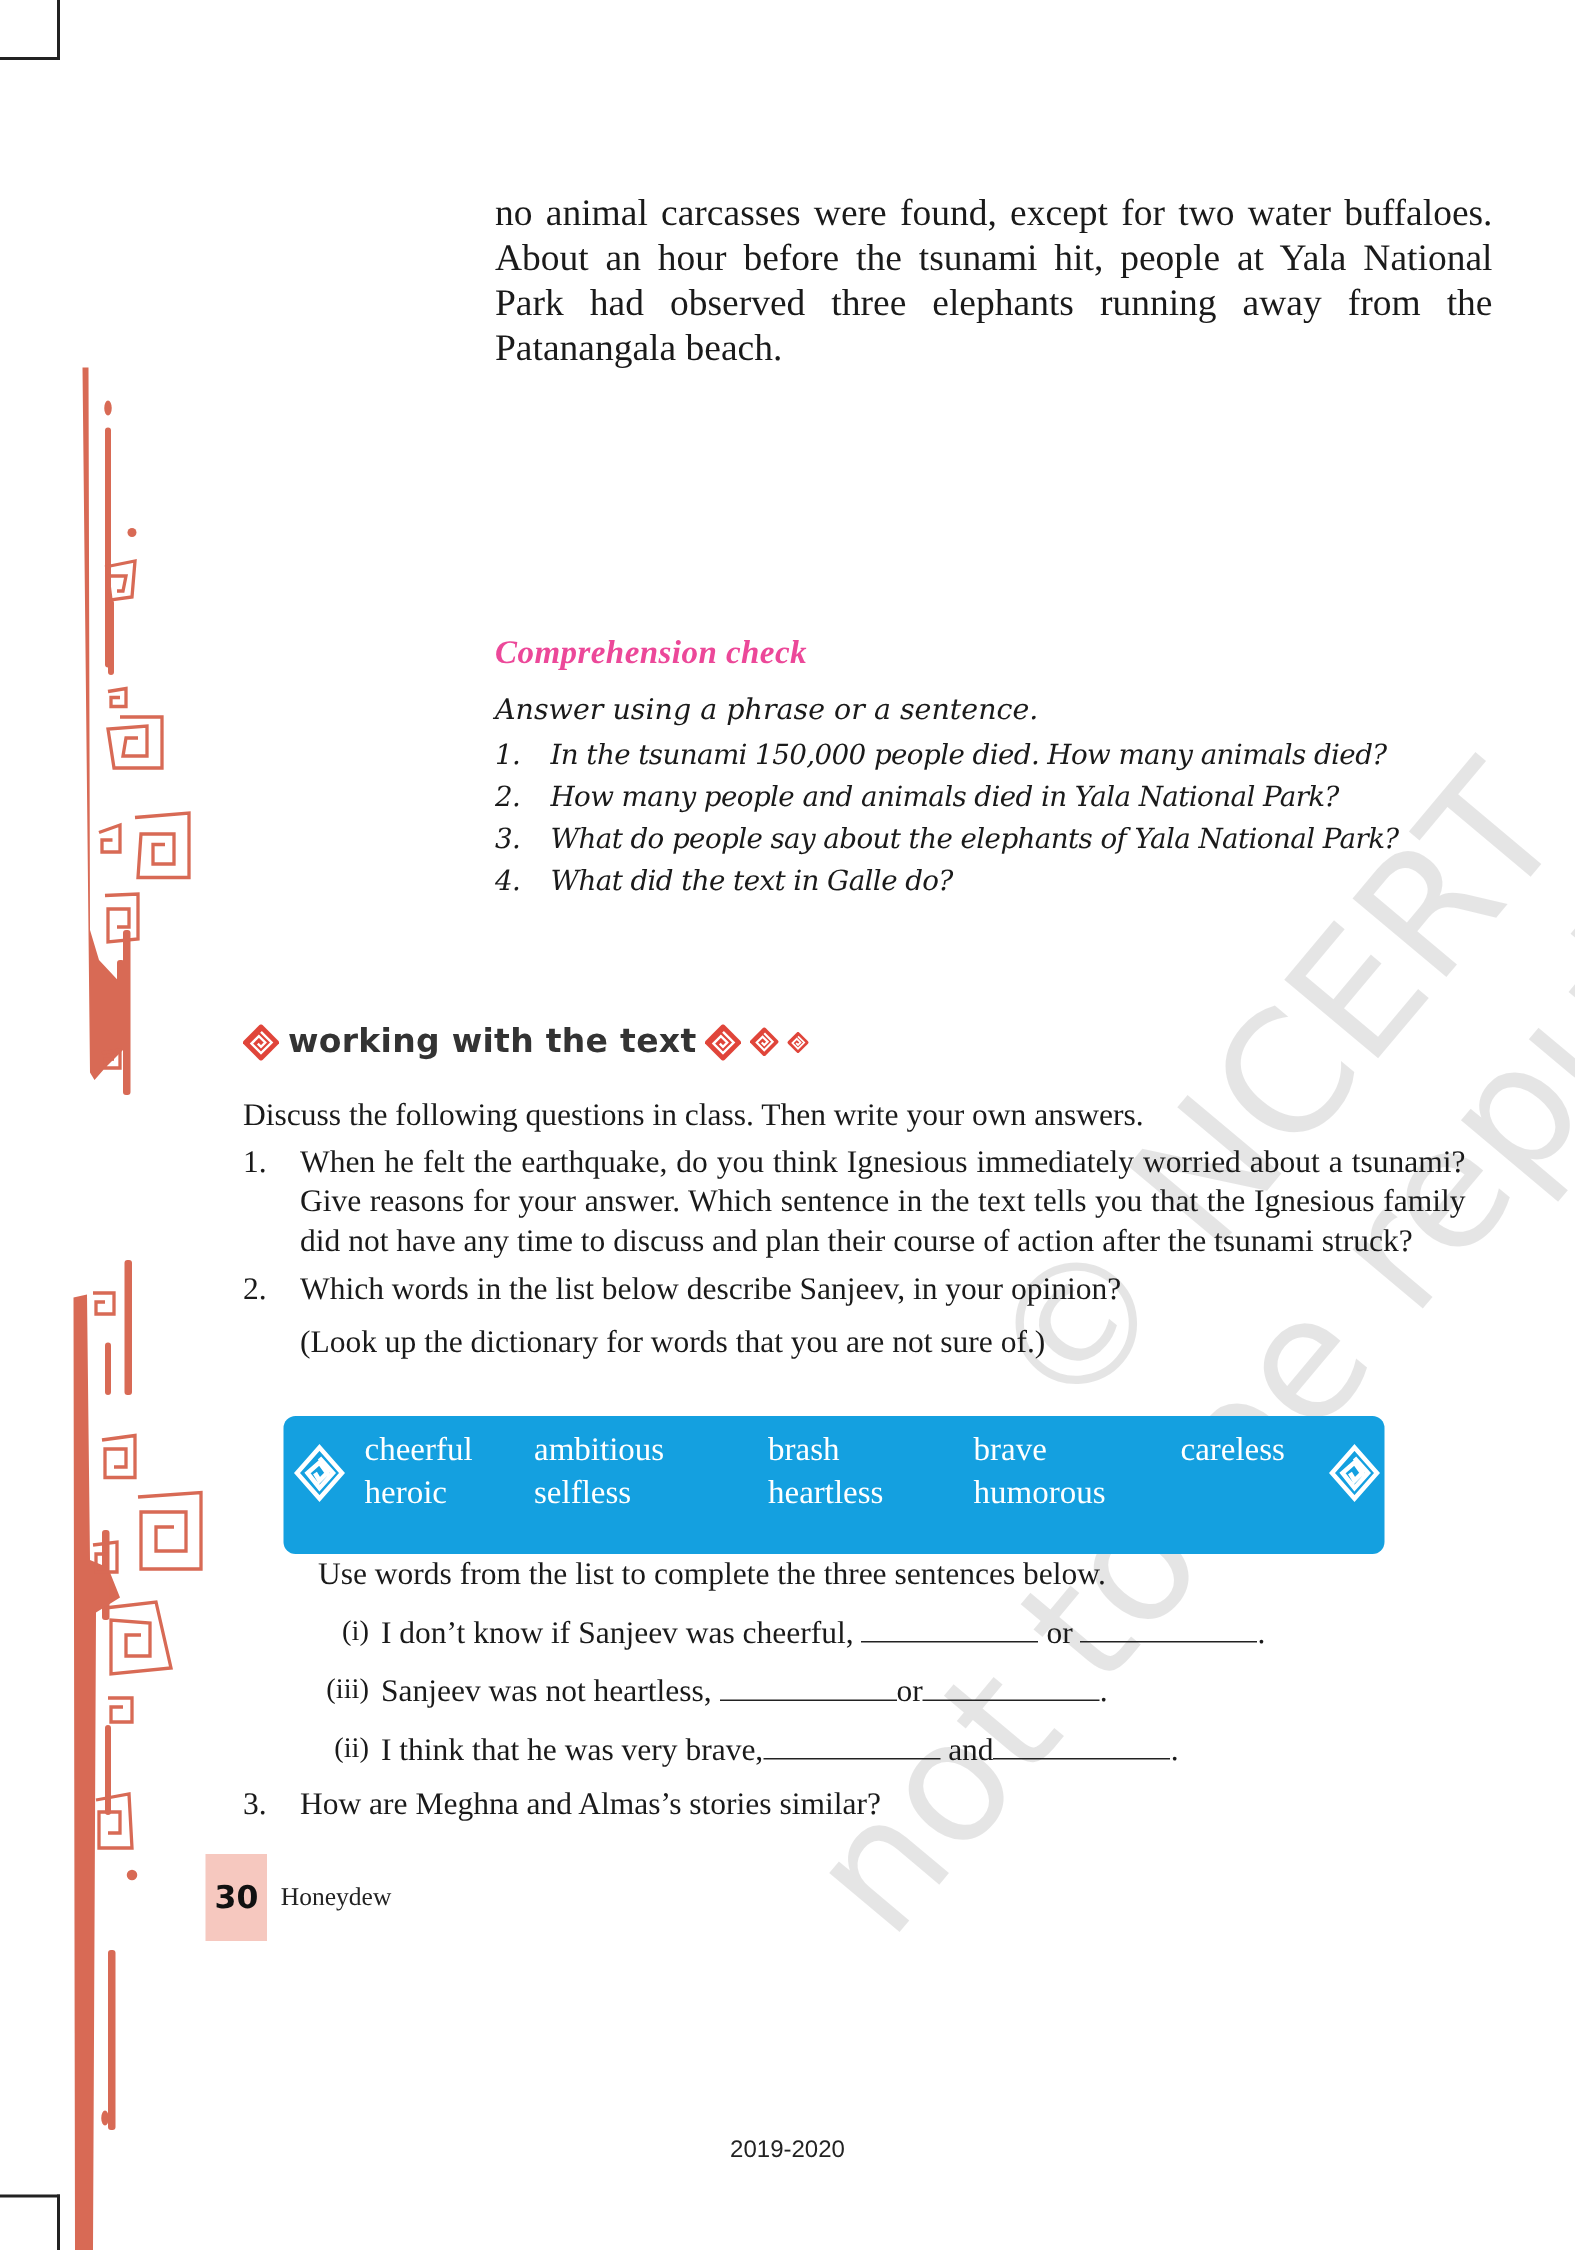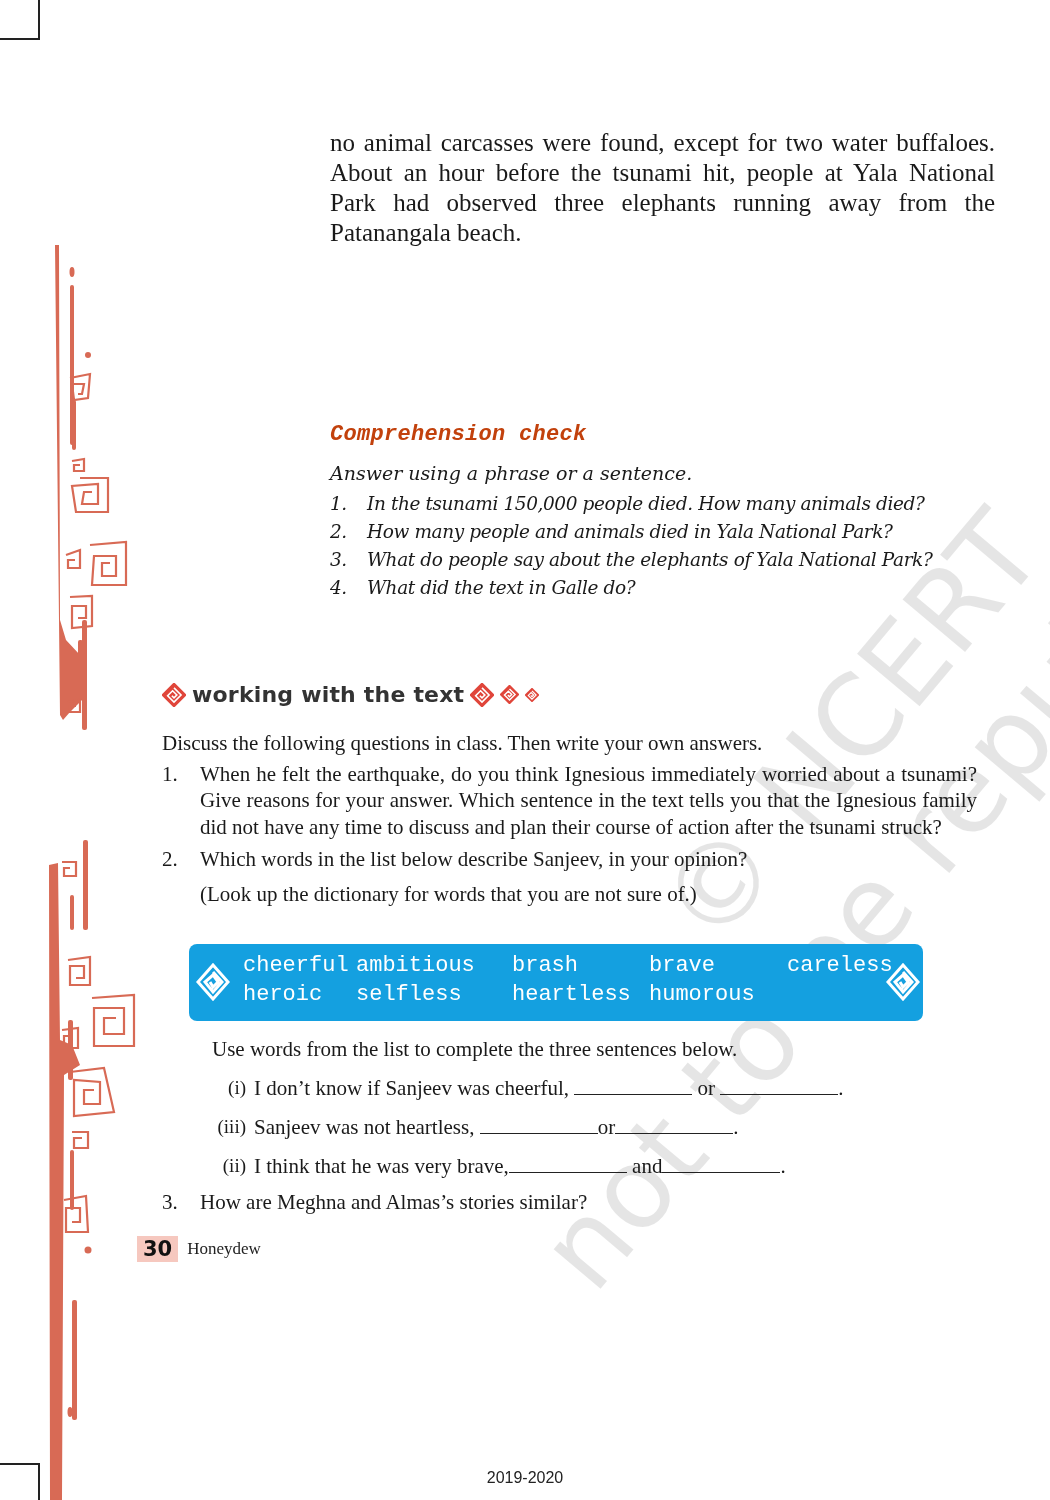--- a/index.html
+++ b/index.html
@@ -10,56 +10,56 @@
     .crop-bl { left: 0; top: 1463px; width: 38px; height: 37px; border-right-width: 2px; border-top-width: 2px; }
 
     .border-deco { position: absolute; left: 0; top: 0; width: 140px; height: 1500px; pointer-events: none; }
 
     .watermark { position: absolute; left: 300px; top: 640px; transform: rotate(-50deg); transform-origin: center; color: rgba(0,0,0,0.10); font-family: "DejaVu Sans", sans-serif; font-size: 112px; line-height: 130px; white-space: nowrap; pointer-events: none; text-align: center; }
 
     .body-text { position: absolute; left: 330px; top: 128px; width: 665px; font-family: "Liberation Serif", serif; font-size: 25px; line-height: 30px; text-align: justify; }
     .body-text p { margin: 0; }
     .body-text p.indent { text-indent: 36px; }
 
-    .comp-title { position: absolute; left: 330px; top: 422px; font-family: Liberation Mono, monospace; font-style: italic; font-weight: bold; font-size: 22px; color: #c2410c; letter-spacing: 0.3px; }
+    .comp-title { position: absolute; left: 330px; top: 422px; font-family: Liberation Serif, serif; font-style: italic; font-weight: bold; font-size: 22px; color: #ec4899; letter-spacing: 0.3px; }
     .comp-instr { position: absolute; left: 330px; top: 462px; font-family: "DejaVu Serif", serif; font-style: italic; font-size: 19px; }
     .comp-list { position: absolute; left: 330px; top: 490px; width: 670px; margin: 0; padding: 0; list-style: none; font-family: "DejaVu Serif", serif; font-style: italic; font-size: 18.5px; line-height: 28px; letter-spacing: -0.4px; }
     .comp-list li { display: flex; white-space: nowrap; }
     .comp-list .num { width: 37px; flex-shrink: 0; }
 
     .wwt-heading { position: absolute; left: 162px; top: 682px; display: flex; align-items: center; gap: 6px; }
     .wwt-heading .label { font-family: "DejaVu Sans", sans-serif; font-weight: bold; font-size: 22px; color: #333; letter-spacing: 0.2px; }
     .spiral { display: inline-block; }
 
     .section { position: absolute; left: 162px; top: 730px; width: 815px; font-family: "Liberation Serif", serif; font-size: 21px; line-height: 26.5px; }
     .section .intro { margin: 0 0 4px 0; }
     .q { display: flex; }
     .q .qn { width: 38px; flex-shrink: 0; }
     .q .qt { flex: 1; text-align: justify; }
     .q2 { margin-top: 6px; }
     .note { margin: 8px 0 0 38px; }
 
-    .wordbox { position: absolute; left: 189px; top: 944px; width: 734px; height: 77px; background: #14a0e0; border-radius: 8px; color: #ffffff; font-family: Liberation Mono, monospace; font-size: 22px; }
+    .wordbox { position: absolute; left: 189px; top: 944px; width: 734px; height: 92px; background: #14a0e0; border-radius: 8px; color: #ffffff; font-family: Liberation Serif, serif; font-size: 22px; }
     .wordbox .wb-icon-l { position: absolute; left: 6px; top: 18px; }
     .wordbox .wb-icon-r { position: absolute; right: 2px; top: 18px; }
     .wordgrid { position: absolute; left: 54px; top: 8px; display: grid; grid-template-columns: 113px 156px 137px 138px 100px; row-gap: 2px; line-height: 27px; }
 
     .sub-section { position: absolute; left: 162px; top: 1035px; width: 800px; font-family: "Liberation Serif", serif; font-size: 21px; }
     .sub-instr { margin: 0 0 0 50px; line-height: 28px; }
     .sent { display: flex; margin-top: 11px; line-height: 28px; }
     .sent .rn { width: 84px; text-align: right; padding-right: 8px; flex-shrink: 0; font-size: 19px; }
     .blank { display: inline-block; border-bottom: 1.5px solid #222; width: 118px; height: 18px; vertical-align: baseline; }
     .q3 { display: flex; margin-top: 8px; line-height: 28px; }
     .q3 .qn { width: 38px; }
 
     .footer { position: absolute; left: 137px; top: 1236px; display: flex; align-items: center; }
-    .page-num { background: #f6c8bf; padding: 0 6px; height: 26px; line-height: 26px; font-family: "DejaVu Sans", sans-serif; font-weight: bold; font-size: 21px; color: #111; }
+    .page-num { background: #f6c8bf; padding: 16px 6px; height: 26px; line-height: 26px; font-family: "DejaVu Sans", sans-serif; font-weight: bold; font-size: 21px; color: #111; }
     .book-title { margin-left: 9px; font-family: "Liberation Serif", serif; font-size: 17px; color: #222; }
 
-    .year { position: absolute; left: 0; width: 1050px; top: 1425px; text-align: center; font-family: "Liberation Sans", sans-serif; font-size: 16px; color: #222; margin-top: 44px; }
+    .year { position: absolute; left: 0; width: 1050px; top: 1425px; text-align: center; font-family: "Liberation Sans", sans-serif; font-size: 16px; color: #222; }
   </style>
 </head>
 <body>
 
 <div class="crop-mark crop-tl"></div>
 <div class="crop-mark crop-bl"></div>
 
 <svg class="border-deco" viewBox="0 0 140 1500">
   <g fill="#d86a55" stroke="none">
     <path d="M55 245 L59 245 L60 620 L66 640 L80 655 L82 700 L70 712 L63 720 L60 715 Z"></path>

